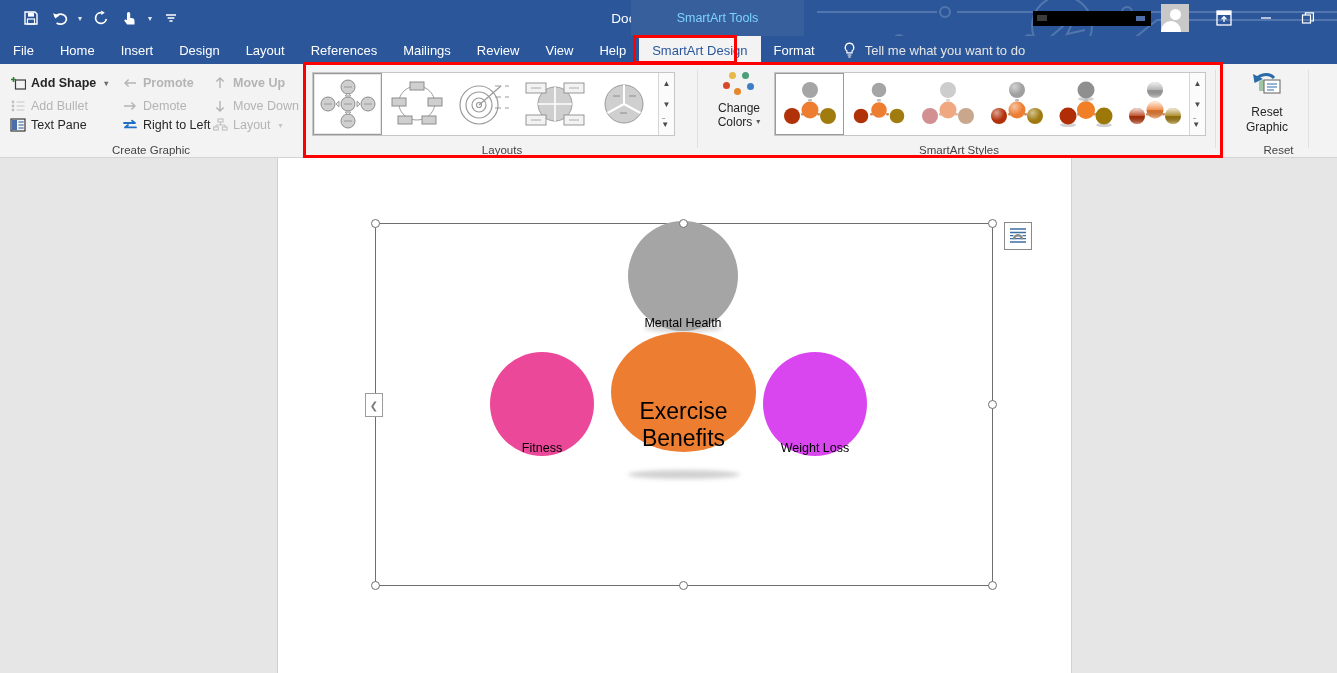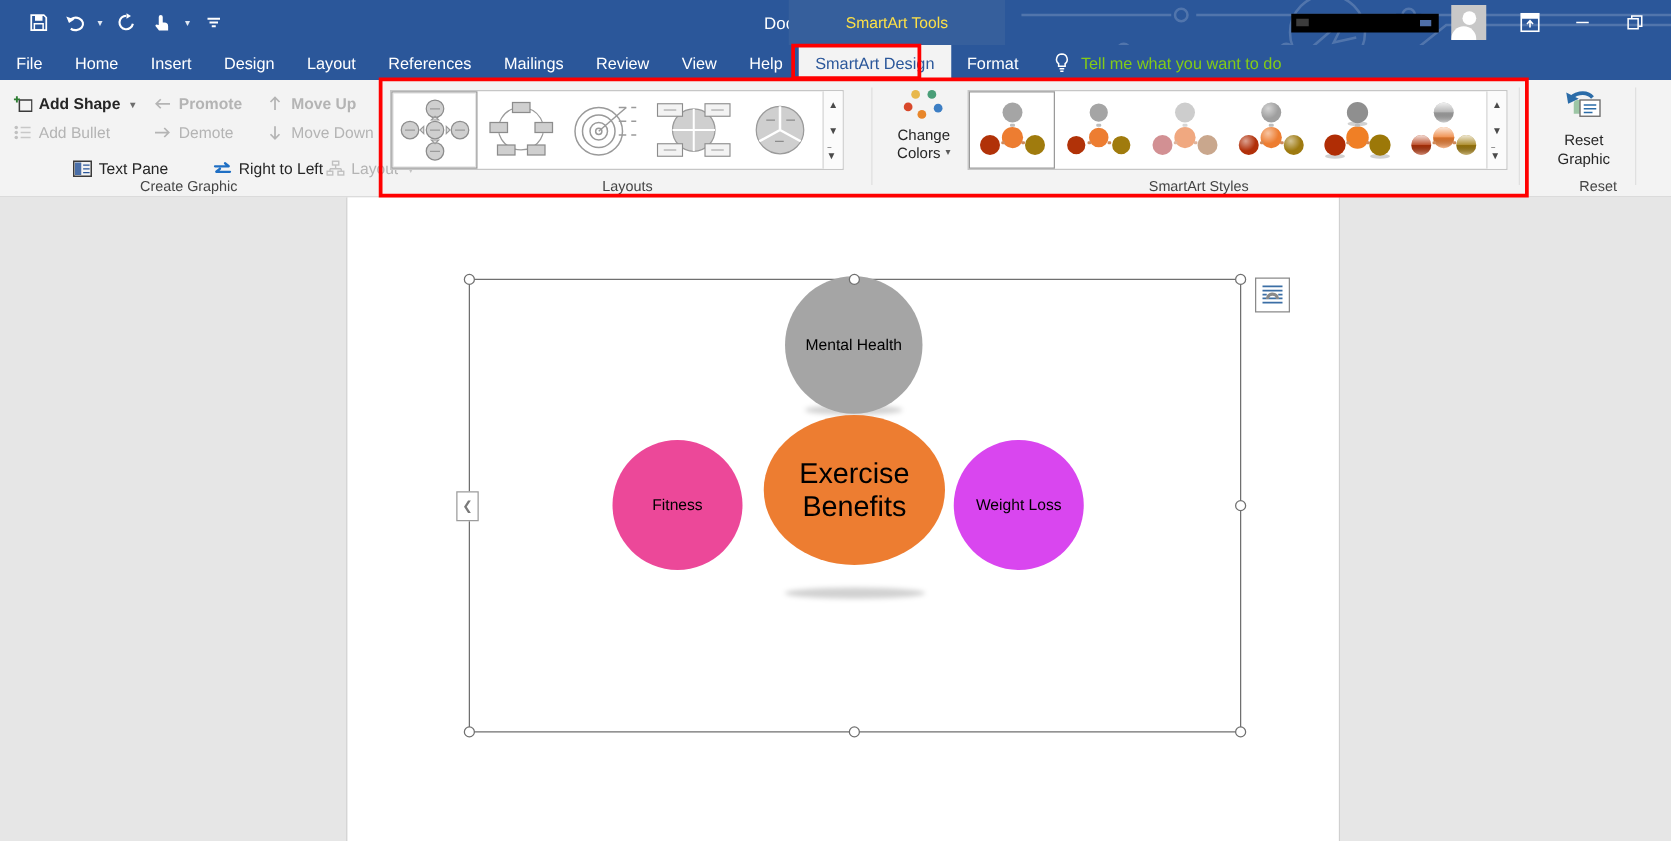--- a/index.html
+++ b/index.html
@@ -33,21 +33,21 @@
   }
   .doc-title {
     position: absolute; left: 0; top: 0; width: 1337px; height: 36px;
     display: flex; align-items: center; justify-content: center;
     font-size: 13.5px; color: #ffffff; letter-spacing: .1px;
   }
   .ctx-tab-label {
     position: absolute; left: 631px; top: 0; width: 173px; height: 36px;
     background: #365f9c;
     display: flex; align-items: center; justify-content: center;
-    font-size: 12.5px; color: #fde047;
+    font-size: 12.5px; color: #7dd3fc;
   }
   .tb-right { position: absolute; right: 8px; top: 0; height: 36px; display: flex; align-items: center; gap: 0px; }
   .redacted { width: 118px; height: 15px; background: #000000; margin-right: 10px; position: relative; }
   .redacted::before { content:""; position:absolute; left:4px; top:4px; width:10px; height:6px; background:#3c3c3c; }
   .redacted::after  { content:""; position:absolute; right:6px; top:5px; width:9px; height:5px; background:#4f6fa8; }
   .avatar {
     width: 28px; height: 28px; background: #c8c8c8; margin-right: 14px;
     display: flex; align-items: flex-end; justify-content: center; overflow: hidden;
   }
   .avatar .head { width: 11px; height: 11px; border-radius: 50%; background: #ffffff; position: relative; top: -9px; }
@@ -65,21 +65,21 @@
   }
   .tabs { display: flex; align-items: stretch; height: 28px; }
   .tab {
     padding: 0 13px; display: flex; align-items: center;
     font-size: 13px; color: #ffffff; height: 28px; white-space: nowrap;
   }
   .tab.active { background: #f3f3f3; color: #2b579a; font-weight: normal; }
   .tab.ctx { color: #ffffff; }
   .tellme {
     display: flex; align-items: center; gap: 8px; padding-left: 14px;
-    font-size: 13px; color: #84cc16;
+    font-size: 13px; color: #e5e5e5;
   }
   .bulb { width: 15px; height: 17px; }
 
   
   .ribbon {
     position: absolute; left: 0; top: 64px; width: 1337px; height: 94px;
     background: #f3f3f3;
     border-bottom: 1px solid #d4d4d4;
   }
   .grp { position: absolute; top: 0; height: 94px; }
@@ -173,21 +173,21 @@
   }
   .layout-options {
     position: absolute; left: 1004px; top: 222px; width: 28px; height: 28px;
     background: #ffffff; border: 1px solid #8a8a8a;
     display: flex; align-items: center; justify-content: center; z-index: 7;
   }
 
   
   .node {
     position: absolute; border-radius: 50%;
-    display: flex; align-items: center; justify-content: center;
+    display: flex; align-items: flex-end; justify-content: center;
     text-align: center; color: #000000; line-height: 1.18;
   }
   #n-center { left: 611px; top: 332px; width: 145px; height: 120px; background: #ed7d31; font-size: 23px; z-index: 4; }
   #n-top    { left: 628px; top: 221px; width: 110px; height: 110px; background: #a5a5a5; font-size: 12.5px; z-index: 3; }
   #n-left   { left: 490px; top: 352px; width: 104px; height: 104px; background: #ec4899; font-size: 12.5px; z-index: 3; }
   #n-right  { left: 763px; top: 352px; width: 104px; height: 104px; background: #d946ef; font-size: 12.5px; z-index: 3; }
   #n-bottom { left: 628px; top: 478px; width: 110px; height: 110px; background: #ab5407; font-size: 12.5px; z-index: 3; }
   .node .lbl { padding: 0 8px; }
   .shadow-ell {
     position: absolute; border-radius: 50%; background: rgba(0,0,0,0.18);
@@ -366,21 +366,21 @@
         <div class="cg-item disabled">
           <span class="cg-ico">
             <svg width="14" height="14" viewBox="0 0 14 14">
                 <path d="M7 2v10M3.4 8.4 7 12l3.6-3.6" fill="none" stroke="#b4b4b4" stroke-width="1.4"></path>
               </svg>
           </span>
           <span>Move Down</span>
         </div>
       </div>
 
-      <div class="cg-row" style="left:10px; top:60px;margin-left:48px;">
+      <div class="cg-row" style="left:10px; top:50px;">
         <div class="cg-item" style="width:112px;">
           <span class="cg-ico">
             <svg width="16" height="14" viewBox="0 0 16 14">
                 <rect x="1" y="1" width="14" height="12" fill="none" stroke="#3a3a3a" stroke-width="1.2"></rect>
                 <rect x="2" y="2" width="5" height="10" fill="#2b579a" opacity="0.85"></rect>
                 <path d="M8.5 4h5.2M8.5 7h5.2M8.5 10h5.2" stroke="#2b579a" stroke-width="1"></path>
               </svg>
           </span>
           <span>Text Pane</span>
         </div>

